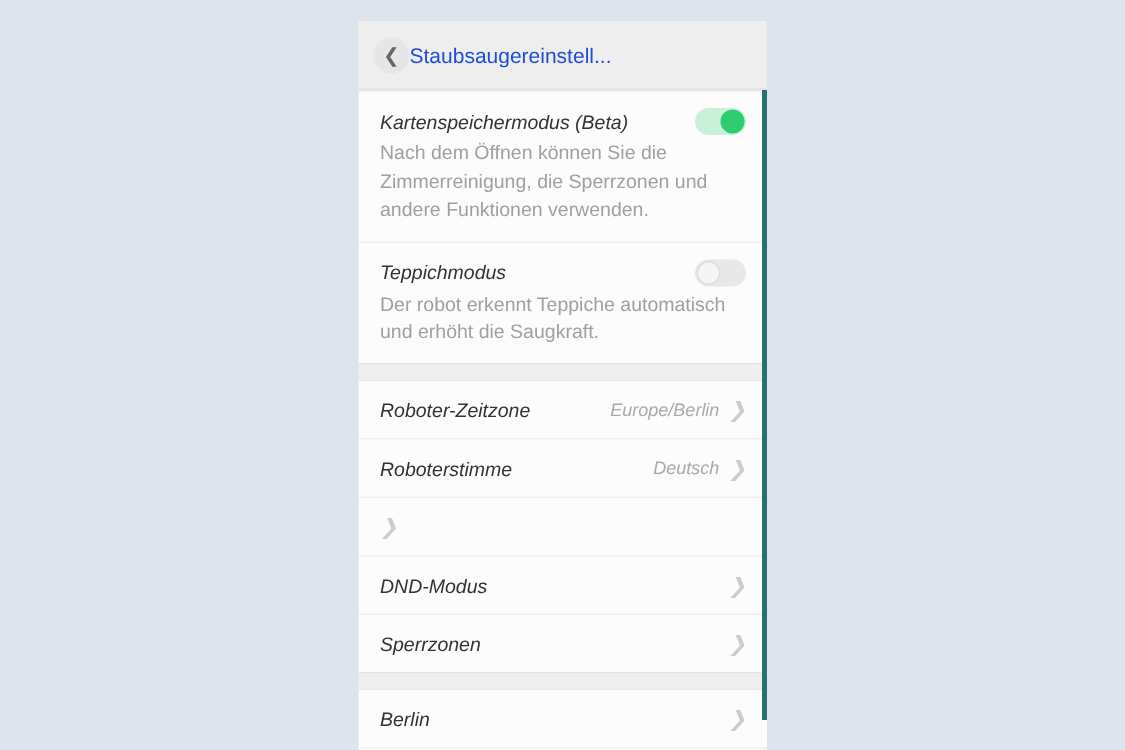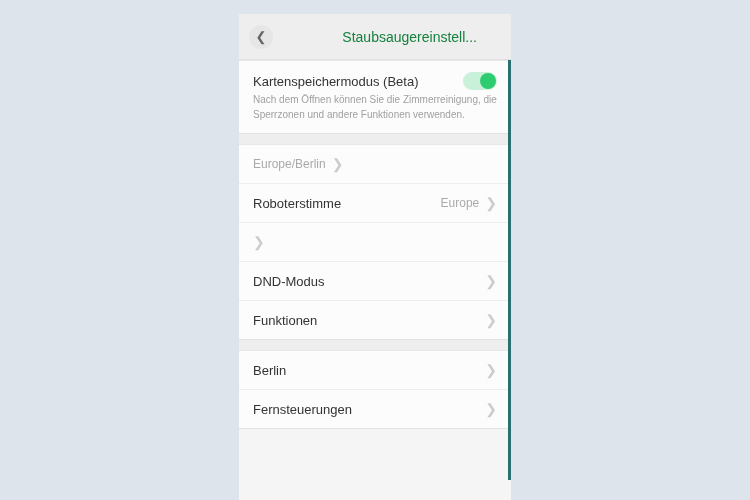--- a/index.html
+++ b/index.html
@@ -37,23 +37,23 @@
     display: flex;
     align-items: center;
     justify-content: center;
     font-size: 13px;
     color: #666;
     cursor: pointer;
     flex-shrink: 0;
   }
   .header-title {
     flex: 1;
-    text-align: right;
+    text-align: left;
     font-size: 14px;
-    color: #15803d;
+    color: #1d4ed8;
     padding-right: 24px;
     white-space: nowrap;
     overflow: hidden;
   }
   .content {
     position: relative;
     height: calc(100% - 46px);
     overflow: hidden;
   }
   .scroll {
@@ -71,27 +71,28 @@
   }
   .row {
     padding: 11px 14px;
     border-bottom: 1px solid #eee;
   }
   .row:last-child { border-bottom: none; }
   .row-top {
     display: flex;
     align-items: center;
     justify-content: space-between;
+    font-style: italic;
   }
   .row-label {
     font-size: 13px;
     color: #333;
   }
   .row-desc {
-    font-size: 10px;
+    font-size: 13px;
     color: #a0a0a0;
     line-height: 1.45;
     margin-top: 3px;
   }
   .row-value {
     font-size: 12px;
     color: #aaa;
     margin-right: 6px;
   }
   .chevron {
@@ -147,56 +148,66 @@
       <div class="section">
         <div class="row">
           <div class="row-top">
             <span class="row-label">Kartenspeichermodus (Beta)</span>
             <div class="toggle on">
                 <div class="knob"></div>
               </div>
           </div>
           <div class="row-desc">Nach dem Öffnen können Sie die Zimmerreinigung, die Sperrzonen und andere Funktionen verwenden.</div>
         </div>
+        <div class="row">
+          <div class="row-top">
+            <span class="row-label">Teppichmodus</span>
+            <div class="toggle off">
+                <div class="knob"></div>
+              </div>
+          </div>
+          <div class="row-desc">Der robot erkennt Teppiche automatisch und erhöht die Saugkraft.</div>
+        </div>
       </div>
 
       <div class="gap"></div>
 
       <div class="section">
         <div class="row">
           <div class="row-top">
+            <span class="row-label">Roboter-Zeitzone</span>
             <div class="right-side">
               <span class="row-value">Europe/Berlin</span>
               <span class="chevron">❯</span>
             </div>
           </div>
         </div>
         <div class="row">
           <div class="row-top">
             <span class="row-label">Roboterstimme</span>
             <div class="right-side">
-              <span class="row-value">Europe</span>
+              <span class="row-value">Deutsch</span>
               <span class="chevron">❯</span>
             </div>
           </div>
         </div>
         <div class="row">
           <div class="row-top">
             <span class="chevron">❯</span>
           </div>
         </div>
         <div class="row">
           <div class="row-top">
             <span class="row-label">DND-Modus</span>
             <span class="chevron">❯</span>
           </div>
         </div>
         <div class="row">
           <div class="row-top">
-            <span class="row-label">Funktionen</span>
+            <span class="row-label">Sperrzonen</span>
             <span class="chevron">❯</span>
           </div>
         </div>
       </div>
 
       <div class="gap"></div>
 
       <div class="section">
         <div class="row">
           <div class="row-top">

